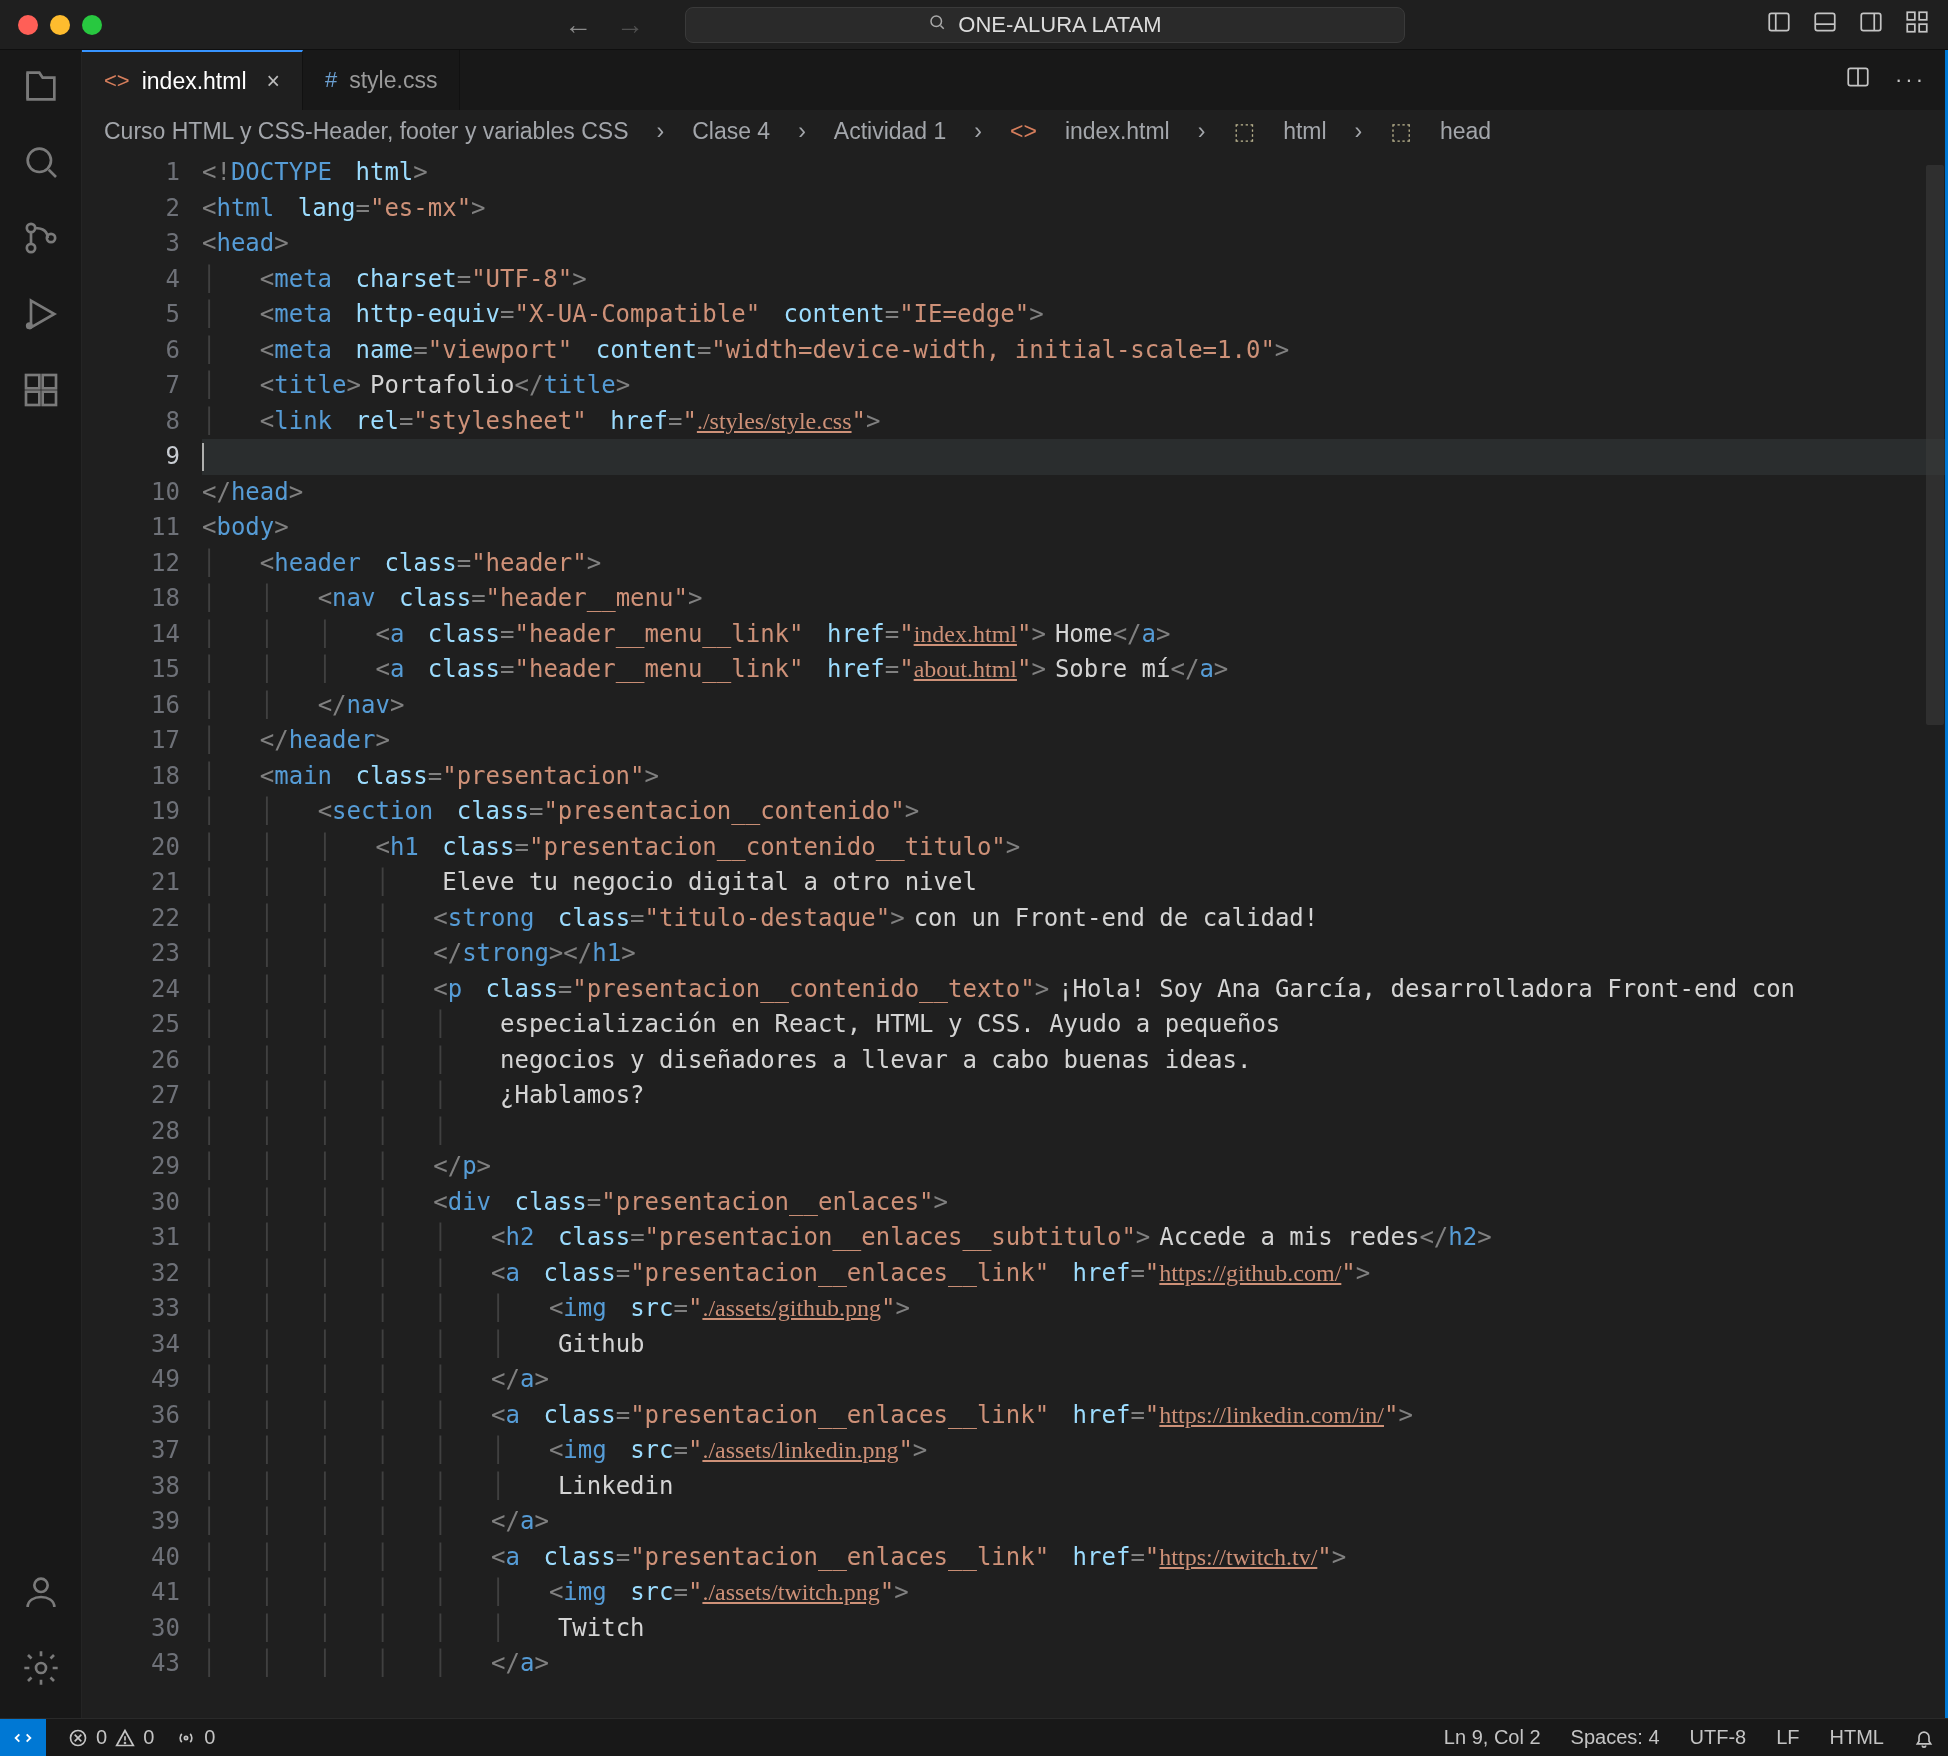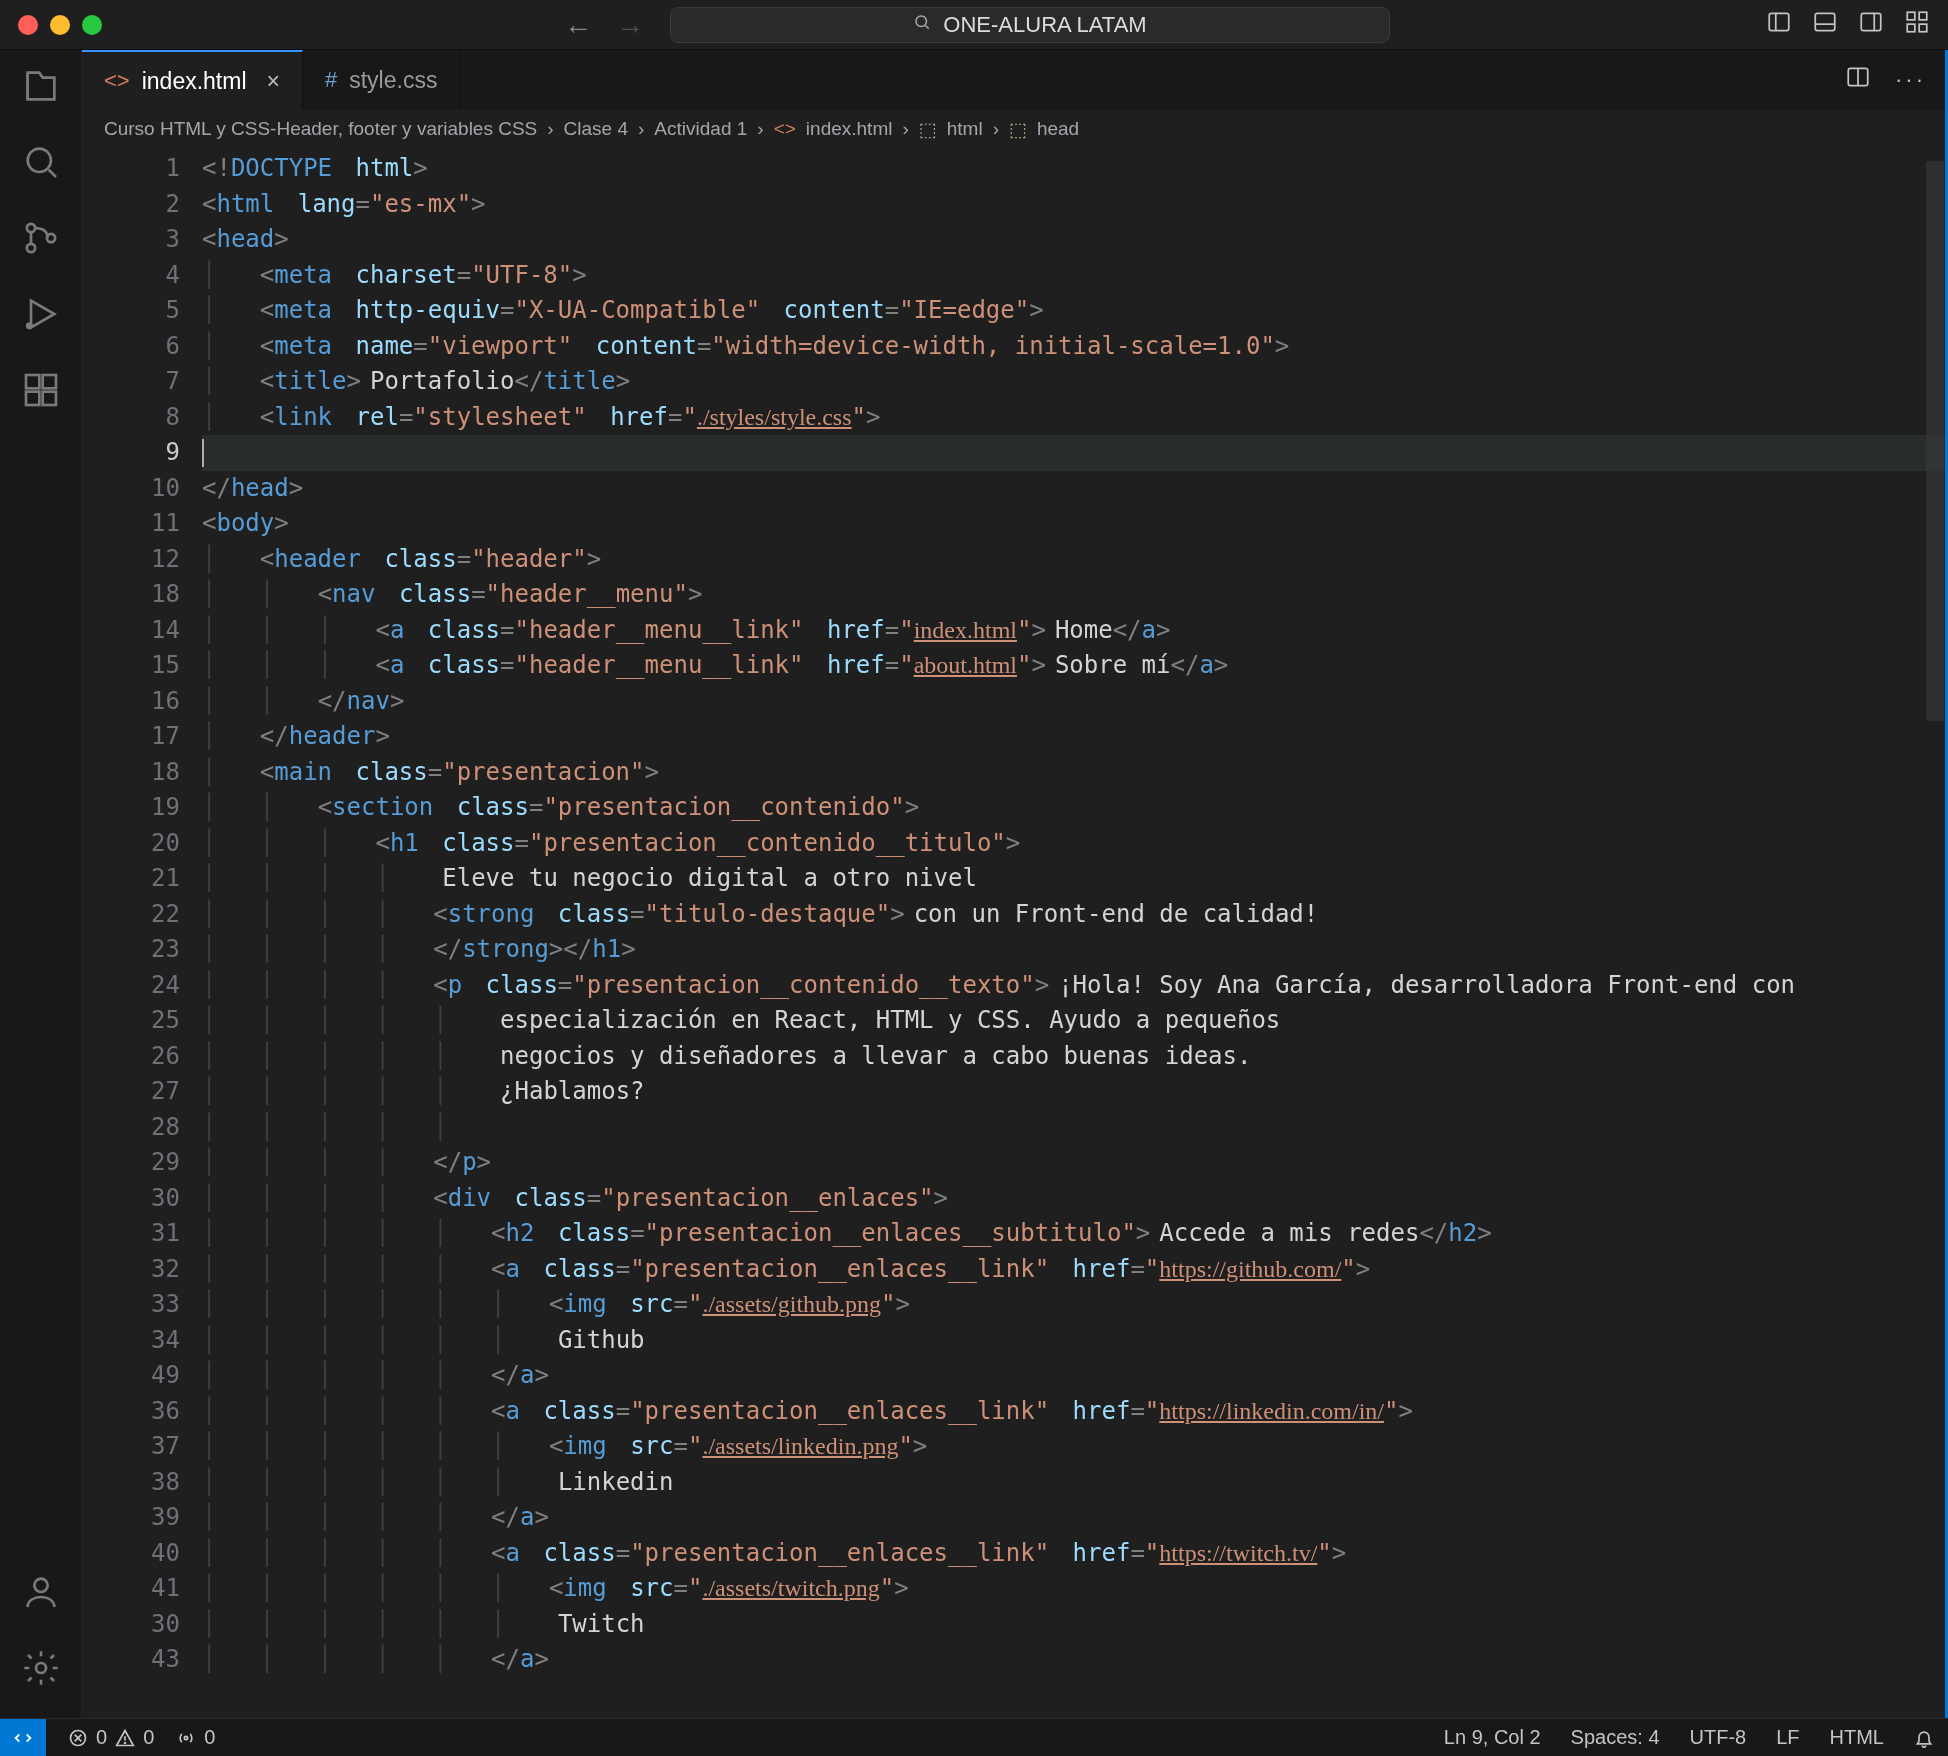--- a/index.html
+++ b/index.html
@@ -30,21 +30,21 @@
   .search-box {
     flex: 0 0 720px;
     height: 36px;
     background: #2a2a2a;
     border: 1px solid #3a3a3a;
     border-radius: 8px;
     display: flex;
     align-items: center;
     justify-content: center;
     gap: 12px;
-    margin-left: 12px;
+    margin-left: 27px;
   }
   .search-box .mag { color: #aaa; font-size: 20px; }
   .search-box .txt { color: #dcdcdc; font-size: 22px; }
   .titlebar-right { margin-left: auto; display: flex; gap: 20px; color: #c4c4c4; font-size: 24px; }
   .layout-icon svg { width: 26px; height: 26px; stroke: #c4c4c4; }
   .body-row { display: flex; flex: 1; min-height: 0; }
   .activitybar {
     width: 82px;
     background: #181818;
     display: flex;
@@ -76,23 +76,23 @@
   }
   .tab.active { background: #1f1f1f; color: #ffffff; border-top: 2px solid #3794ff; }
   .tab .tab-icon { color: #d67e5c; font-size: 22px; }
   .tab .tab-icon.css { color: #6b9fd0; }
   .tab .close { color: #bbb; margin-left: 8px; }
   .tabs-right { margin-left: auto; display: flex; align-items: center; gap: 24px; padding-right: 22px; color: #c4c4c4; }
   .tabs-right svg { width: 26px; height: 26px; stroke: #c4c4c4; }
   .breadcrumbs {
     display: flex;
     align-items: flex-start;
-    gap: 10px;
+    gap: 28px;
     padding: 8px 22px 10px 22px;
-    font-size: 19px;
+    font-size: 23px;
     color: #a3a6ab;
     flex-wrap: wrap;
   }
   .breadcrumbs .chev { color: #a3a6ab; }
   .bc-icon { color: #d67e5c; }
   .bc-icon.brace { color: #b9b28e; }
   .editor {
     flex: 1;
     display: flex;
     font-family: "Menlo", "Consolas", monospace;

